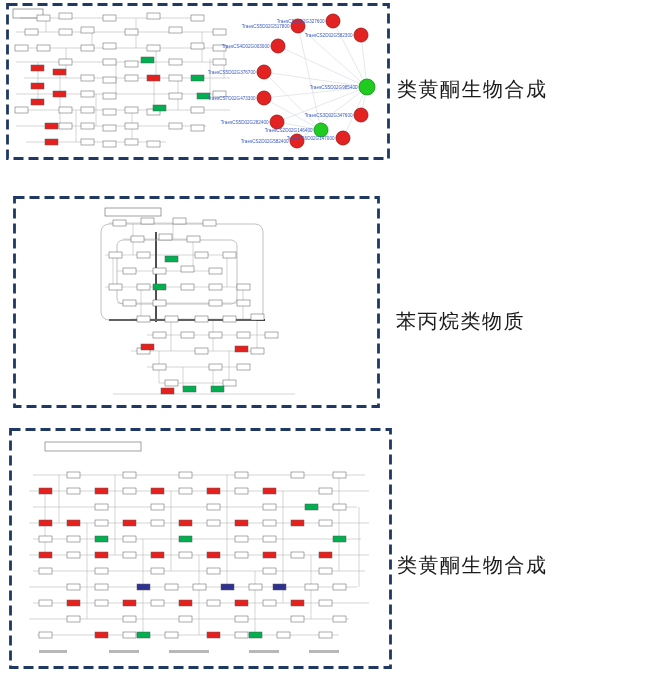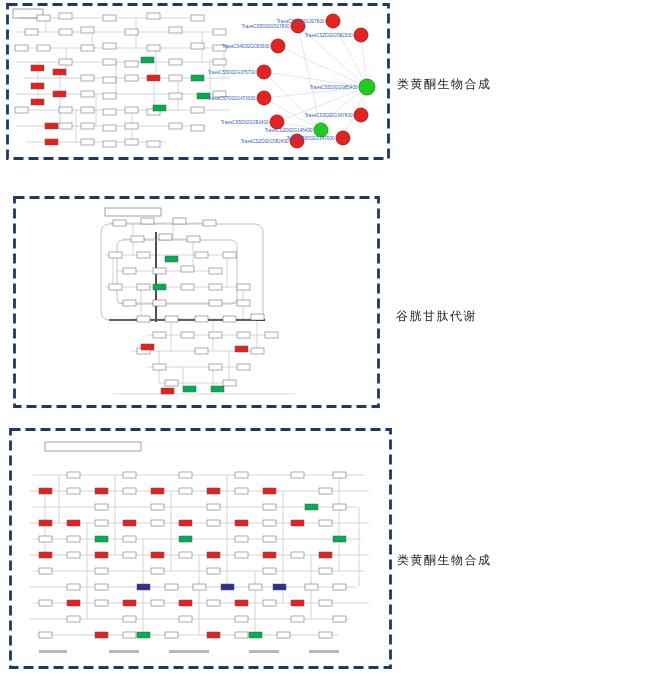--- a/index.html
+++ b/index.html
@@ -1,20 +1,20 @@
 <!DOCTYPE html>
 <html><head>
 <meta charset="utf-8">
 <style>
   html,body{margin:0;padding:0;background:#ffffff;}
   .canvas{position:relative;width:651px;height:675px;background:#ffffff;
           font-family:"Liberation Sans",sans-serif;overflow:hidden;}
   .panel{position:absolute;}
   .panel svg{position:absolute;left:0;top:0;width:100%;height:100%;display:block;}
-  .panel-label{position:absolute;font-size:12px;color:#1a1a1a;letter-spacing:1.5px;
+  .panel-label{position:absolute;font-size:20px;color:#1a1a1a;letter-spacing:1.5px;
                white-space:nowrap;font-family:"Liberation Sans",sans-serif;}
 </style>
 </head>
 <body>
 
 <div class="canvas">
 
   <section class="panel" style="left: 6px; top: 3px; width: 384px; height: 157px;">
     <svg viewBox="0 0 384 157">
         <g>
@@ -245,21 +245,21 @@
           <rect x="152" y="60" width="13" height="6" fill="#00b050" stroke="#5a5a5a" stroke-width="0.5"></rect>
           <rect x="140" y="88" width="13" height="6" fill="#00b050" stroke="#5a5a5a" stroke-width="0.5"></rect>
           <rect x="170" y="190" width="13" height="6" fill="#00b050" stroke="#5a5a5a" stroke-width="0.5"></rect>
           <rect x="198" y="190" width="13" height="6" fill="#00b050" stroke="#5a5a5a" stroke-width="0.5"></rect>
           <rect x="128" y="148" width="13" height="6" fill="#e8201d" stroke="#5a5a5a" stroke-width="0.5"></rect>
           <rect x="222" y="150" width="13" height="6" fill="#e8201d" stroke="#5a5a5a" stroke-width="0.5"></rect>
           <rect x="148" y="192" width="13" height="6" fill="#e8201d" stroke="#5a5a5a" stroke-width="0.5"></rect>
         </g>
       </svg>
   </section>
-  <div class="panel-label" style="left: 396px; top: 308px; color: rgb(26, 26, 26);">谷胱甘肽代谢</div>
+  <div class="panel-label" style="left: 396px; top: 308px; color: rgb(26, 26, 26);">苯丙烷类物质</div>
 
   <section class="panel" style="left: 9px; top: 428px; width: 383px; height: 241px;">
     <svg viewBox="0 0 383 241">
         <g>
           <rect x="1.5" y="1.5" width="380" height="238" fill="none" stroke="#1f3864" stroke-width="2.8" stroke-dasharray="10 5"></rect>
         </g>
         <g>
           <line x1="24" y1="47" x2="356" y2="47" stroke="#a8a8a8" stroke-width="0.5"></line>
           <line x1="20" y1="63" x2="360" y2="63" stroke="#a8a8a8" stroke-width="0.5"></line>
           <line x1="24" y1="79" x2="348" y2="79" stroke="#a8a8a8" stroke-width="0.5"></line>

